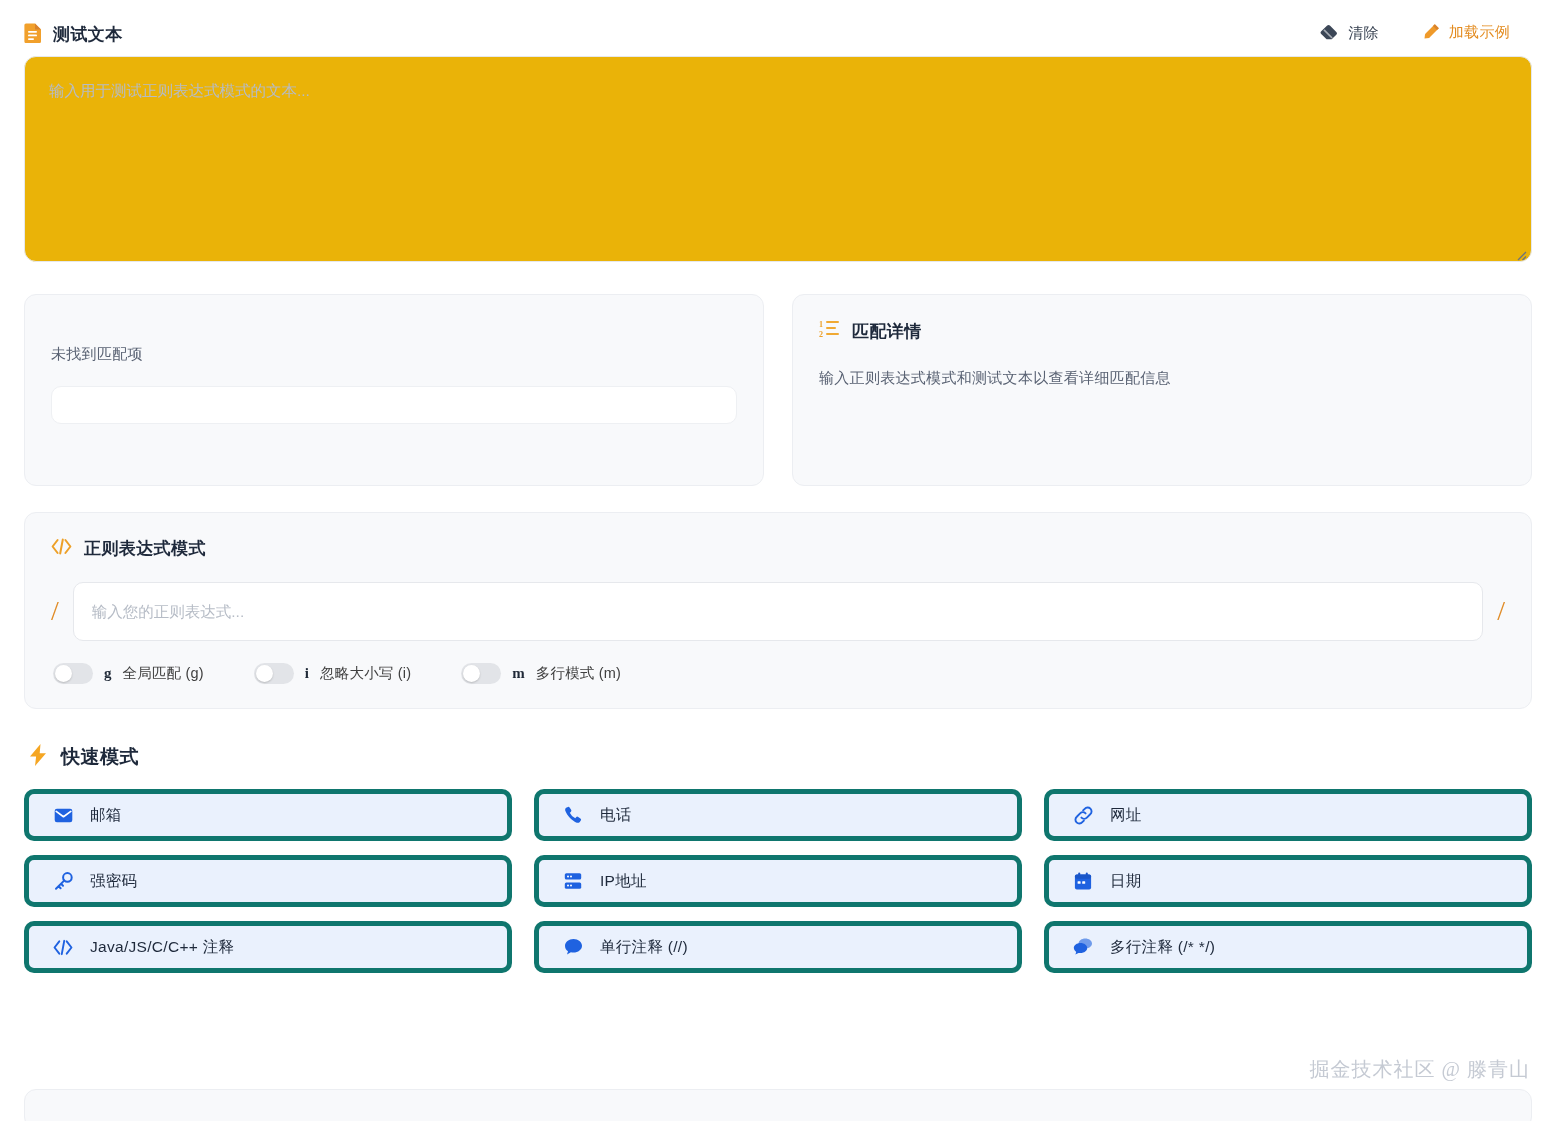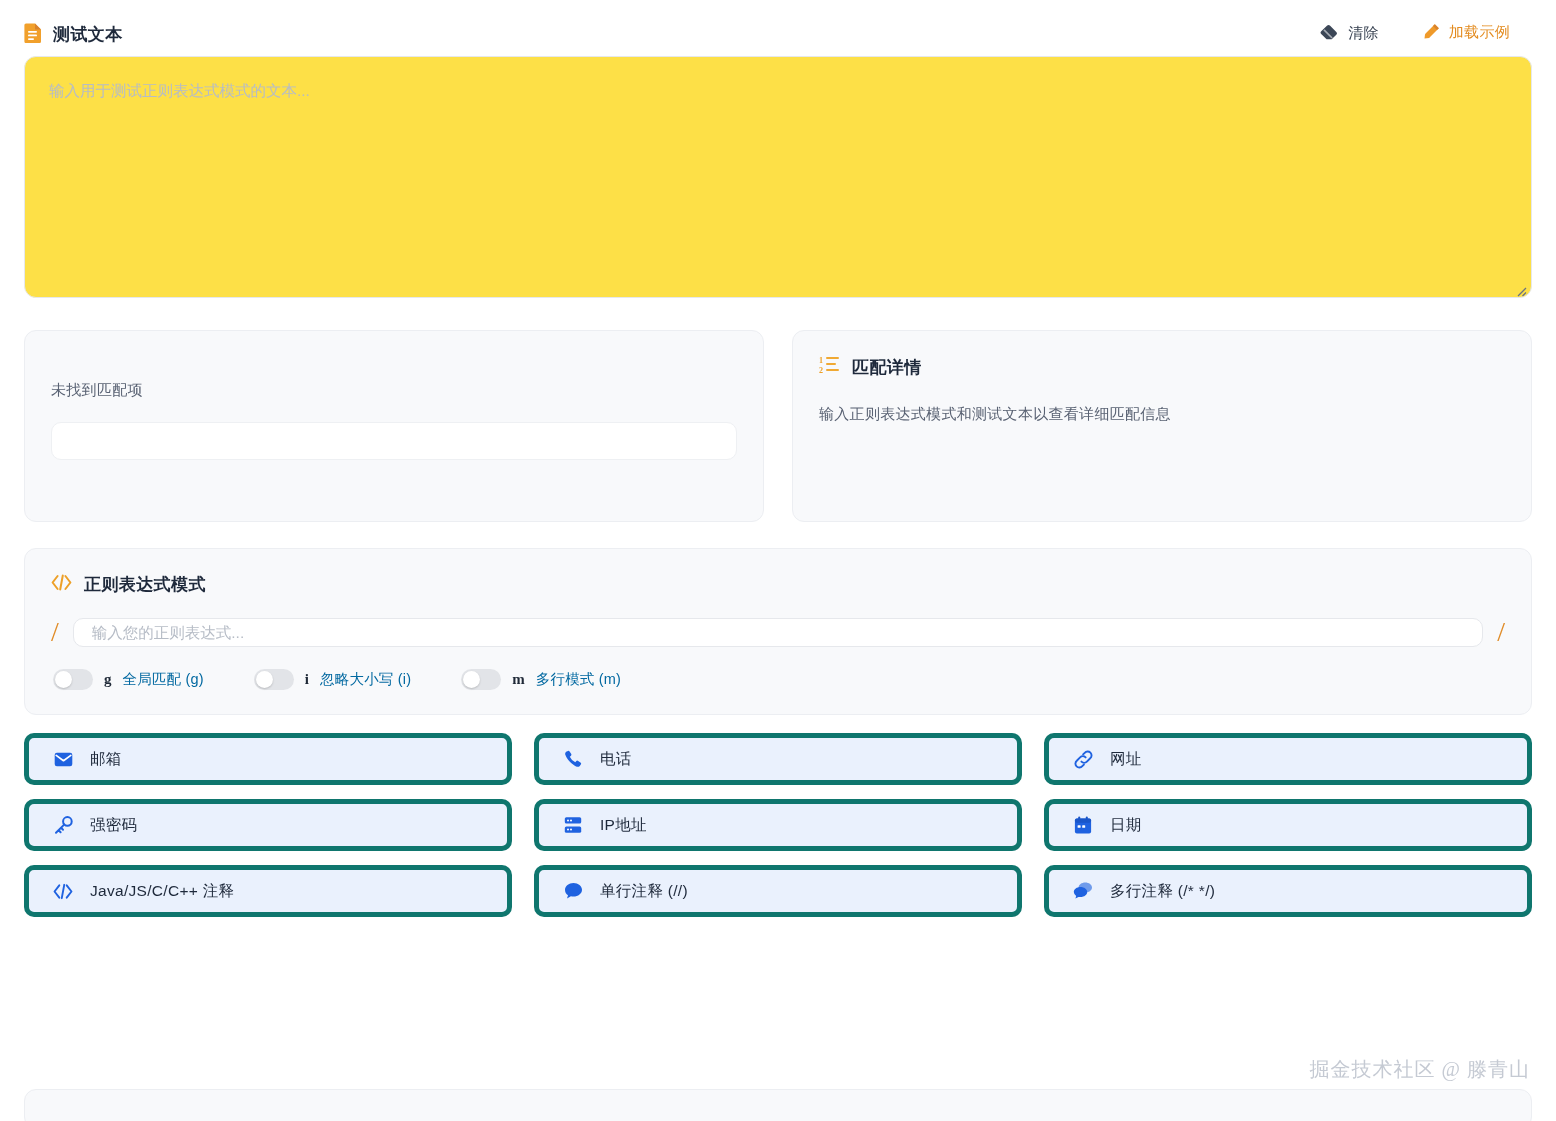--- a/index.html
+++ b/index.html
@@ -62,22 +62,22 @@
   .hdr-action.clear { color: #374151; }
   .hdr-action.example { color: #e38b1f; }
 
   
   .textarea-wrap {
     margin-top: 10px;
     position: relative;
   }
   .test-textarea {
     width: 100%;
-    height: 242px;
-    background: #fde047;
+    height: 206px;
+    background: #eab308;
     border: 1px solid #e6e8ec;
     border-radius: 12px;
     padding: 22px 24px;
     font-size: 15.5px;
     font-family: inherit;
     color: #334155;
     resize: none;
     outline: none;
     line-height: 1.6;
   }
@@ -146,21 +146,21 @@
   .slash {
     font-size: 28px;
     color: #e08b26;
     font-weight: 400;
     font-family: "Liberation Serif", serif;
     line-height: 1;
     transform: translateY(-1px);
   }
   .pattern-input {
     flex: 1;
-    height: 29px;
+    height: 59px;
     border: 1px solid #e6e8ec;
     border-radius: 10px;
     background: #ffffff;
     padding: 0 18px;
     font-size: 15.5px;
     font-family: inherit;
     color: #334155;
     outline: none;
   }
   .pattern-input::placeholder { color: #b6bcc6; }
@@ -197,21 +197,21 @@
     box-shadow: 0 1px 2px rgba(0,0,0,.18);
   }
   .flag-letter {
     font-weight: 700;
     font-size: 15px;
     color: #1f2937;
     font-family: "Liberation Serif", serif;
   }
   .flag-label {
     font-size: 14.5px;
-    color: #0369a1;
+    color: #404040;
     letter-spacing: .2px;
   }
 
   
   .quick-header {
     display: flex;
     align-items: center;
     gap: 13px;
     margin-top: 34px;
     padding-left: 4px;
@@ -388,20 +388,28 @@
       <div class="flag">
         <span class="toggle">
             <span class="knob"></span>
           </span>
         <span class="flag-letter">m</span>
         <span class="flag-label">多行模式 (m)</span>
       </div>
     </div>
   </div>
 
+  <div class="quick-header">
+    <span>
+      <svg width="20" height="24" viewBox="0 0 20 24">
+        <path d="M12.5 1L2 13.6h6.1L7 23 18 10.2h-6.3z" fill="#f5a623"></path>
+      </svg>
+    </span>
+    <span class="quick-title">快速模式</span>
+  </div>
 
   <div class="quick-grid">
 
     <button class="quick-btn">
       <span class="quick-icon">
         <svg width="19" height="15" viewBox="0 0 19 15">
             <rect x=".7" y=".7" width="17.6" height="13.6" rx="2.2" fill="#1f62e0"></rect>
             <path d="M2.2 3.4l7.3 5.3 7.3-5.3" fill="none" stroke="#ffffff" stroke-width="1.7" stroke-linecap="round" stroke-linejoin="round"></path>
           </svg>
       </span>

